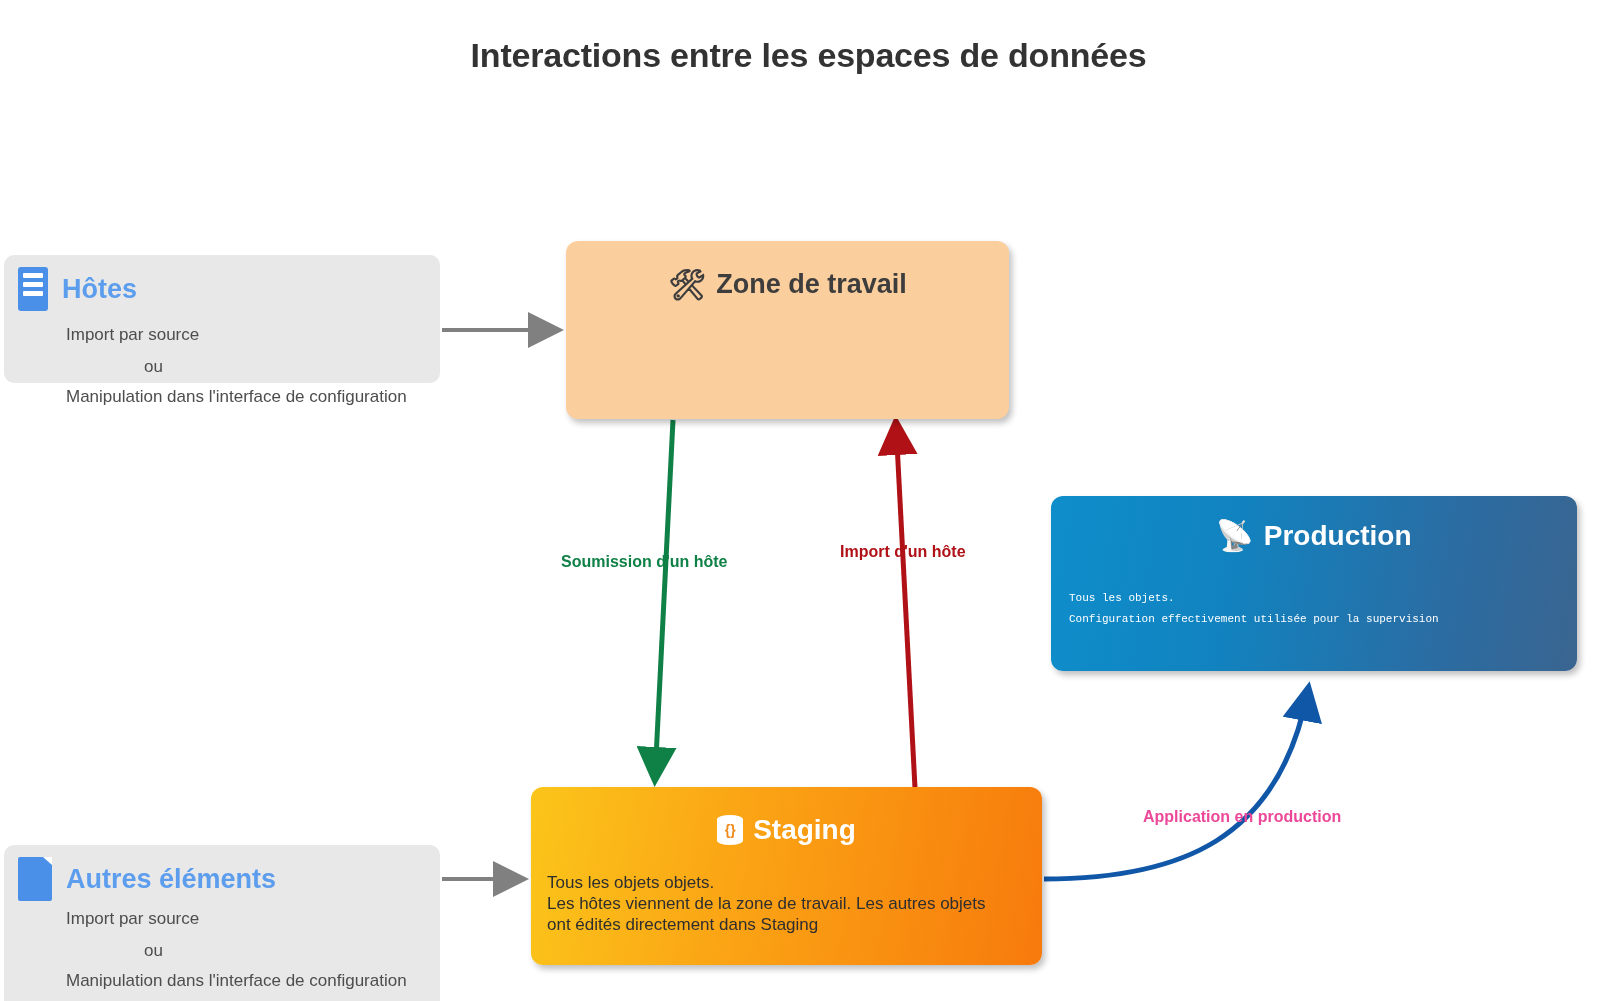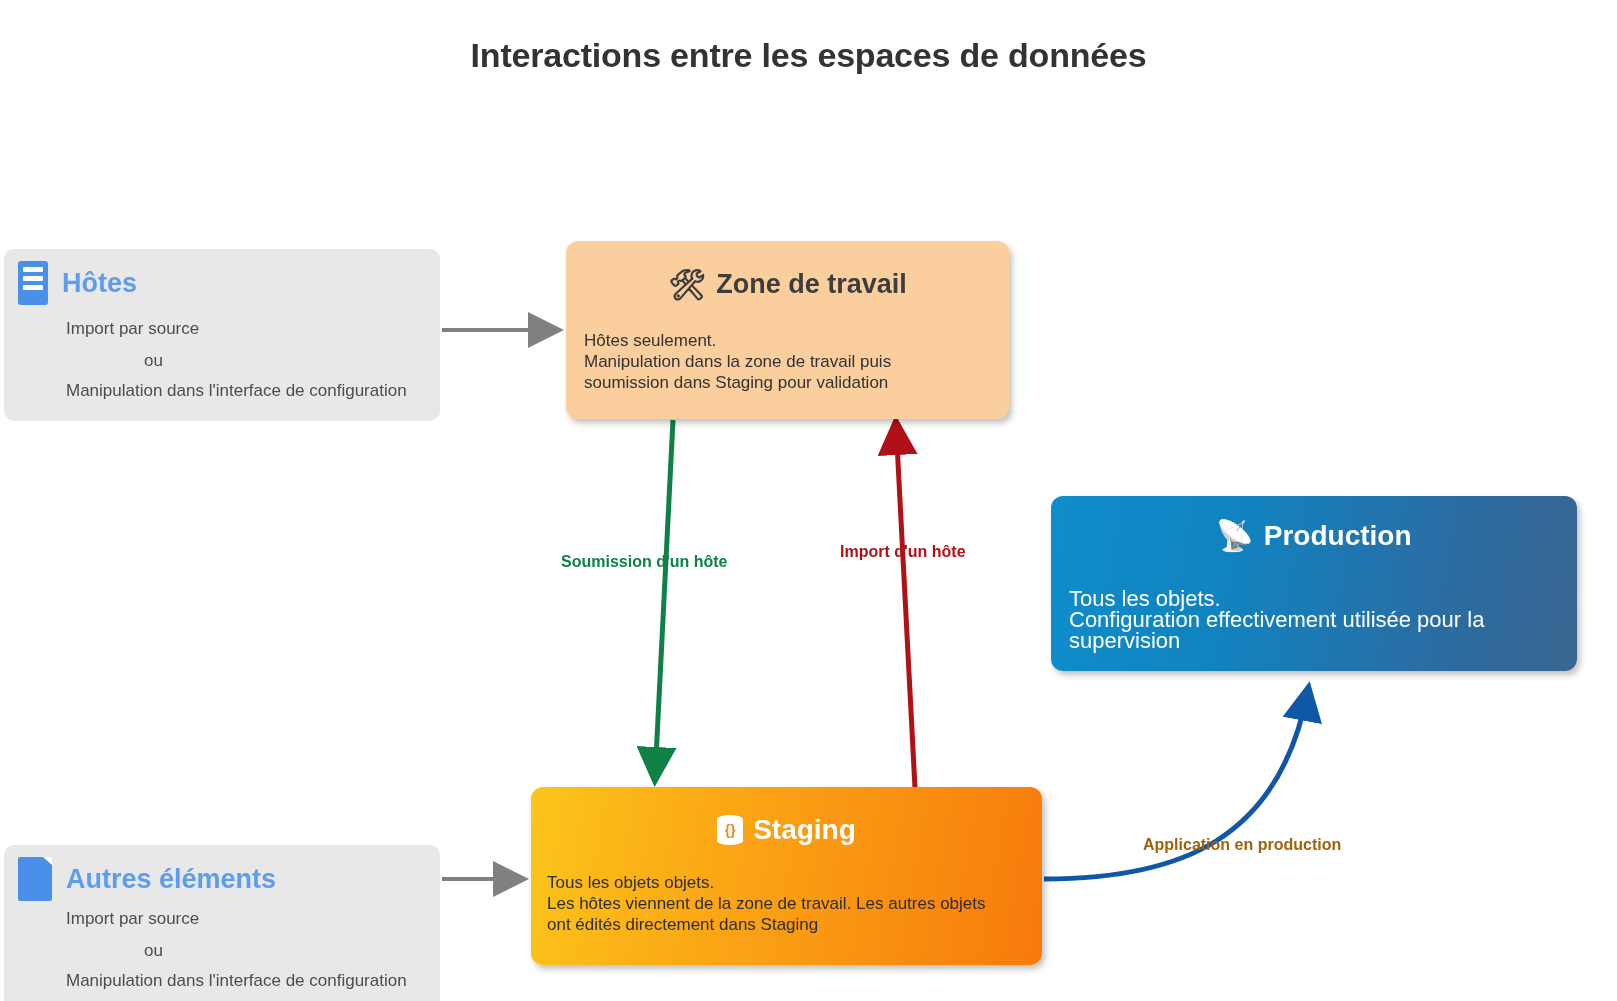--- a/index.html
+++ b/index.html
@@ -217,36 +217,37 @@
     height: 175px;
     background: linear-gradient(100deg, #0e8ecb 0%, #1183c0 34%, #2b6ca2 75%, #3a6590 100%);
     box-shadow: 3px 4px 6px rgba(0,0,0,0.25);
   }
   #node-production .node-title {
     font-size: 28px;
     color: #ffffff;
     padding-top: 24px;
   }
   #node-production .node-body {
-    font-size: 22px;
+    font-size: 11px;
     color: #ffffff;
     line-height: 21px;
     padding: 36px 0 0 18px;
+    font-family: Liberation Mono, monospace;
   }
 
   
   .edge-label {
     position: absolute;
     font-size: 16px;
     font-weight: bold;
     white-space: nowrap;
   }
   #label-submit   { left: 561px;  top: 553px; color: #0f8046; }
   #label-reject   { left: 840px;  top: 543px; color: #b01116; }
-  #label-apply    { left: 1143px; top: 808px; color: #a16207; margin-top: 28px; }
+  #label-apply    { left: 1143px; top: 808px; color: #ec4899; }
 
   
   #edges {
     position: absolute;
     left: 0; top: 0;
     width: 1617px;
     height: 1001px;
     pointer-events: none;
   }
 </style>
@@ -287,21 +288,21 @@
 
     <g>
       <line x1="915" y1="788" x2="896" y2="424" stroke="#b01116" stroke-width="5" marker-end="url(#mk-red)"></line>
     </g>
 
     <g>
       <path d="M1044,879 C1180,879 1280,840 1308,690" fill="none" stroke="#1057a8" stroke-width="5" marker-end="url(#mk-blue)"></path>
     </g>
   </svg>
 
-  <div class="node src-box" id="node-hosts" style="left:4px; top:249px; width:436px; height:172px;">
+  <div class="node src-box" id="node-hosts" style="left:4px; top:255px; width:436px; height:128px;">
     <div class="src-header">
       <span class="icon-server">
         <i></i>
           <i></i>
           <i></i>
       </span>
       <span class="src-title">Hôtes</span>
     </div>
     <div class="src-line" style="margin-top:14px;">Import par source</div>
     <div class="src-line center" style="margin-top:12px;">ou</div>
@@ -319,23 +320,20 @@
     <div class="src-line" style="margin-top:8px;">Import par source</div>
     <div class="src-line center" style="margin-top:12px;">ou</div>
     <div class="src-line" style="margin-top:10px;">Manipulation dans l'interface de configuration</div>
   </div>
 
   <div class="node" id="node-workspace">
     <div class="node-title">
       <span class="emoji-icon">🛠</span>
       <span>Zone de travail</span>
     </div>
-    <div class="node-body">Hôtes seulement.
-Manipulation dans la zone de travail puis
-soumission dans Staging pour validation</div>
   </div>
 
   <div class="node" id="node-staging">
     <div class="node-title">
       <span class="icon-db">
         <span class="mid"></span>
           <span class="top"></span>
           <span class="bot"></span>
         <span class="brace">{}</span>
       </span>

